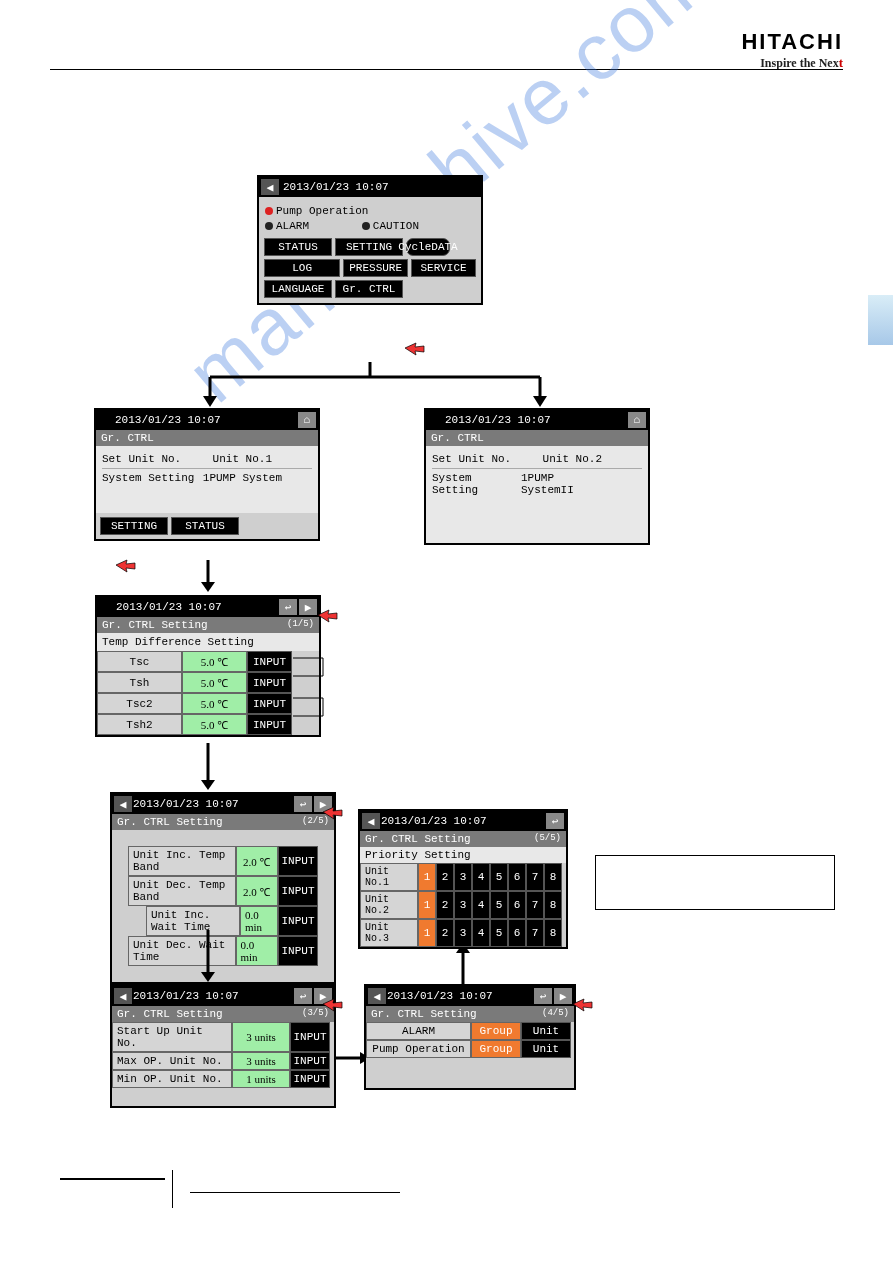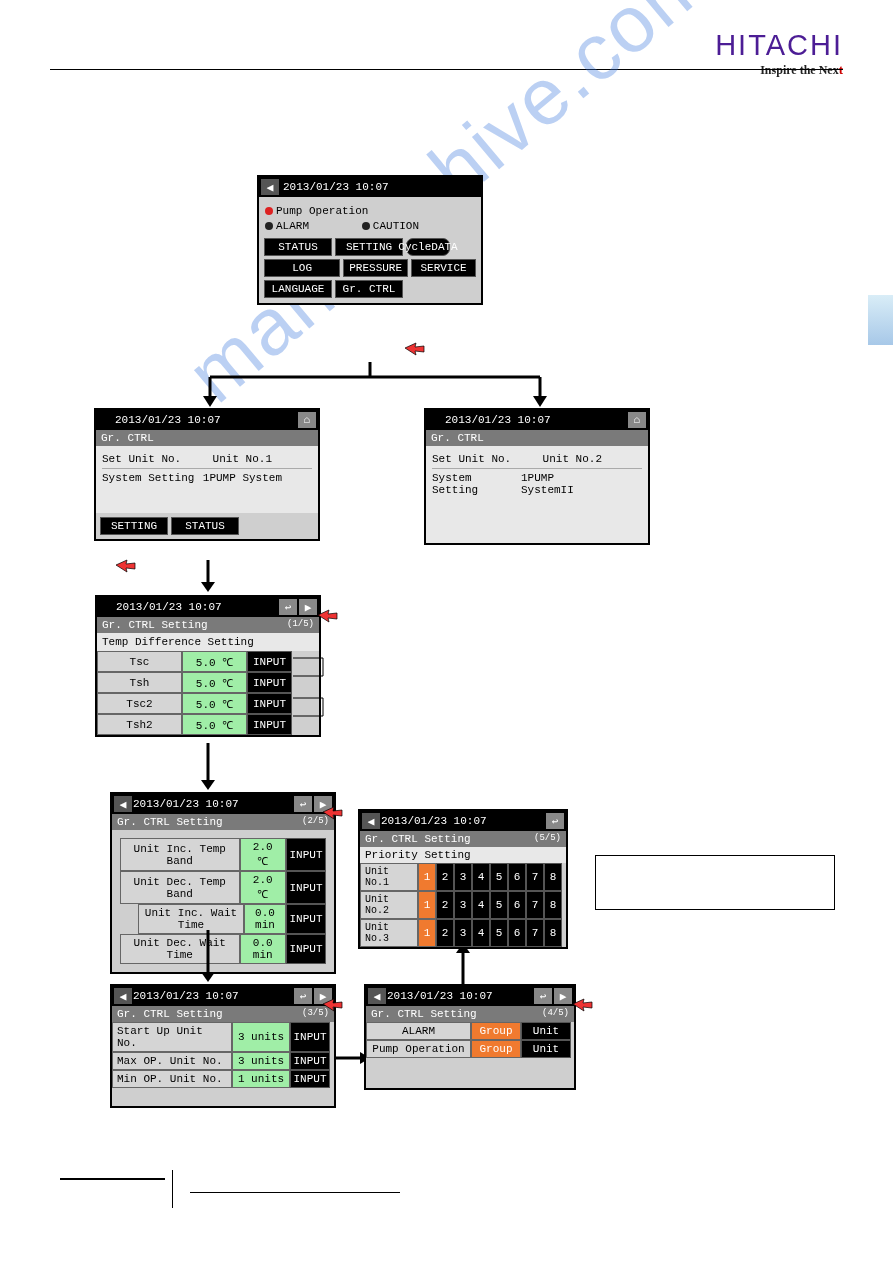--- a/index.html
+++ b/index.html
@@ -24,24 +24,24 @@
     border-top: 1px solid #000;
   }
   .brand {
     position: absolute;
     top: 29px;
     right: 50px;
     text-align: right;
   }
   .brand-logo {
     font-family: Arial, sans-serif;
-    font-weight: 400;
-    font-size: 29px;
+    font-weight: 700;
+    font-size: 22px;
     letter-spacing: 2px;
-    color: #4c1d95;
+    color: #000000;
   }
   .brand-tag {
     font-family: Georgia, serif;
     font-size: 12px;
     font-weight: bold;
     color: #222;
   }
   .brand-tag .t {
     color: #c00;
     font-size: 13px;
@@ -121,20 +121,21 @@
     padding: 2px 4px;
   }
   .btn-gray {
     background: #000000;
     color: #fff;
     border:1px solid #555;
   }
   .val-green {
     background: #a0eea7;
     color: #000;
+    font-family: Liberation Serif, serif;
   }
   .val-orange {
     background: #f07a2f;
     color: #fff;
   }
   .row { display:flex; }
 
   
   .hand {
     position: absolute;
@@ -341,21 +342,21 @@
       <span class="tb-btn">◀</span>
       <span>2013/01/23 10:07</span>
       <span class="tb-spacer"></span>
       <span class="tb-btn light">↩</span>
       <span class="tb-btn light">▶</span>
     </div>
     <div class="sub-bar">
       <span>Gr. CTRL Setting</span>
         <span style="font-size:9px;">(2/5)</span>
     </div>
-    <div style="padding:8px;text-align:center;">
+    <div style="padding:16px;">
       <div class="row">
           <span class="cell" style="width:130px;justify-content:flex-start;">Unit Inc. Temp Band</span>
           <span class="cell val-green" style="width:50px;">2.0 ℃</span>
           <span class="cell btn-gray" style="width:40px;">INPUT</span>
         </div>
       <div class="row">
           <span class="cell" style="width:130px;justify-content:flex-start;">Unit Dec. Temp Band</span>
           <span class="cell val-green" style="width:50px;">2.0 ℃</span>
           <span class="cell btn-gray" style="width:40px;">INPUT</span>
         </div>

